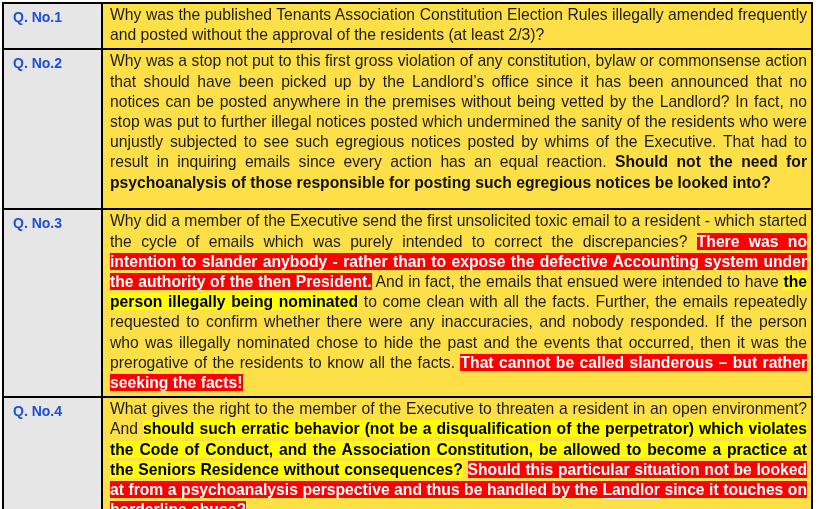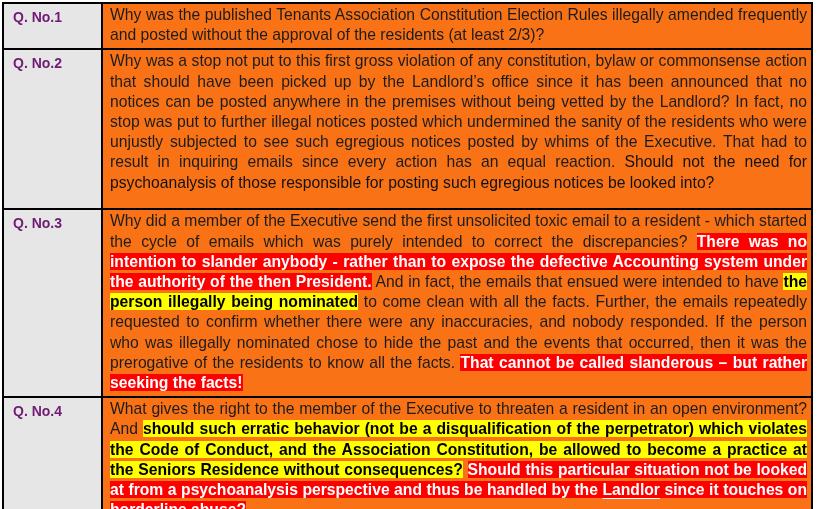--- a/index.html
+++ b/index.html
@@ -19,39 +19,39 @@
   }
   table.questions td {
     border: 2px solid #000000;
     vertical-align: top;
   }
   td.label-cell {
     width: 86px;
     background: #e6e6e6;
     font-weight: bold;
     font-size: 14px;
-    color: #701a75;
+    color: #1d4ed8;
     padding: 5px 2px 2px 9px;
     line-height: 17px;
   }
   td.content-cell {
-    background: #f97316;
+    background: #fde047;
     font-size: 15.7px;
     line-height: 20.2px;
     color: #1c1c1c;
     text-align: justify;
     padding: 1px 4px 3px 7px;
   }
   tr.r1 { height: 41px; }
   tr.r2 { height: 160px; }
   tr.r3 { height: 183px; border-radius: 11px; }
   tr.r4 { height: 119px; }
   .seg-n { }
   .seg-u { }
-  .seg-b { font-weight: normal; color: #111111; margin-top: 32px; }
+  .seg-b { font-weight: bold; color: #111111; margin-top: 32px; }
   .seg-r {
     font-weight: bold;
     color: #ffffff;
     background: #ff0000;
   }
   .seg-y {
     font-weight: bold;
     color: #000000;
     background: #ffff00;
   }

